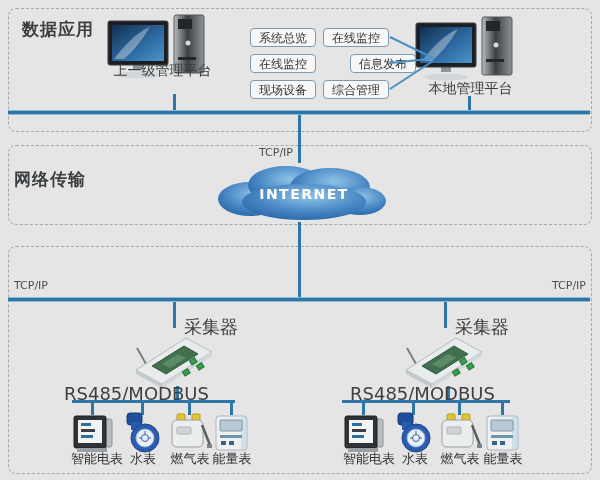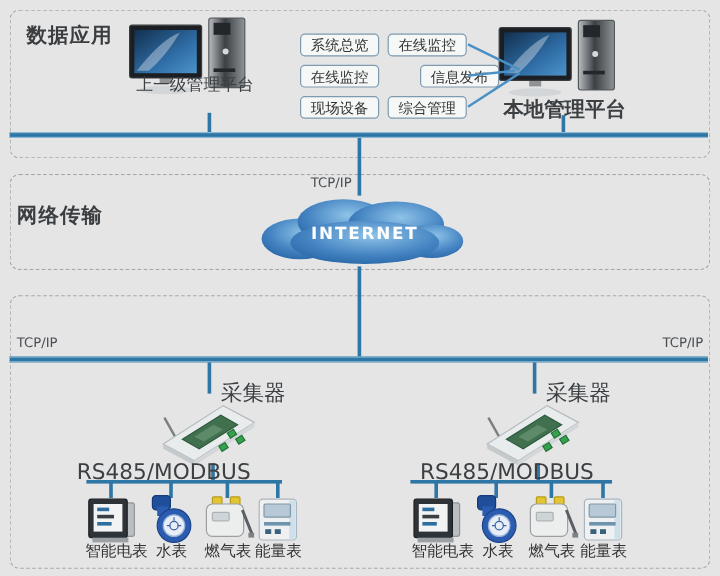--- a/index.html
+++ b/index.html
@@ -84,21 +84,21 @@
     <rect x="74" y="2" width="30" height="58" rx="2" fill="url(#twr2)" stroke="#55595c"></rect>
     <rect x="78" y="6" width="14" height="10" fill="#23262a"></rect>
     <rect x="78" y="44" width="18" height="3" fill="#23262a"></rect>
     <circle cx="88" cy="30" r="2.5" fill="#d6d9db"></circle>
     <ellipse cx="38" cy="62" rx="22" ry="3.5" fill="#d3d6d8"></ellipse>
     <rect x="33" y="50" width="10" height="7" fill="#8f9396"></rect>
     <rect x="8" y="8" width="60" height="44" rx="2" fill="#1b1e22" stroke="#3a3d40"></rect>
     <rect x="12" y="12" width="52" height="36" fill="url(#scr2)"></rect>
     <path d="M14 46 Q34 20 50 14 Q38 34 24 46 Z" fill="#ffffff" opacity="0.35"></path>
   </svg>
-  <div class="lbl center" style="left:398px;top:80px;width:145px;font-size:17px;font-weight:bold;">本地管理平台</div>
+  <div class="lbl center" style="left:398px;top:80px;width:145px;font-size:14px;">本地管理平台</div>
   <div class="vline" style="left:468px;top:96px;height:14px;"></div>
 
   <div class="btn" style="left:250px;top:54px;">在线监控</div>
   <div class="btn" style="left:250px;top:28px;">系统总览</div>
   <div class="btn" style="left:250px;top:80px;">现场设备</div>
   <div class="btn" style="left:323px;top:28px;">在线监控</div>
   <div class="btn" style="left:323px;top:54px;margin-left:27px;">信息发布</div>
   <div class="btn" style="left:323px;top:80px;">综合管理</div>
 
   <svg style="left:389px;top:28px;" width="48" height="66" viewBox="0 0 48 66">

